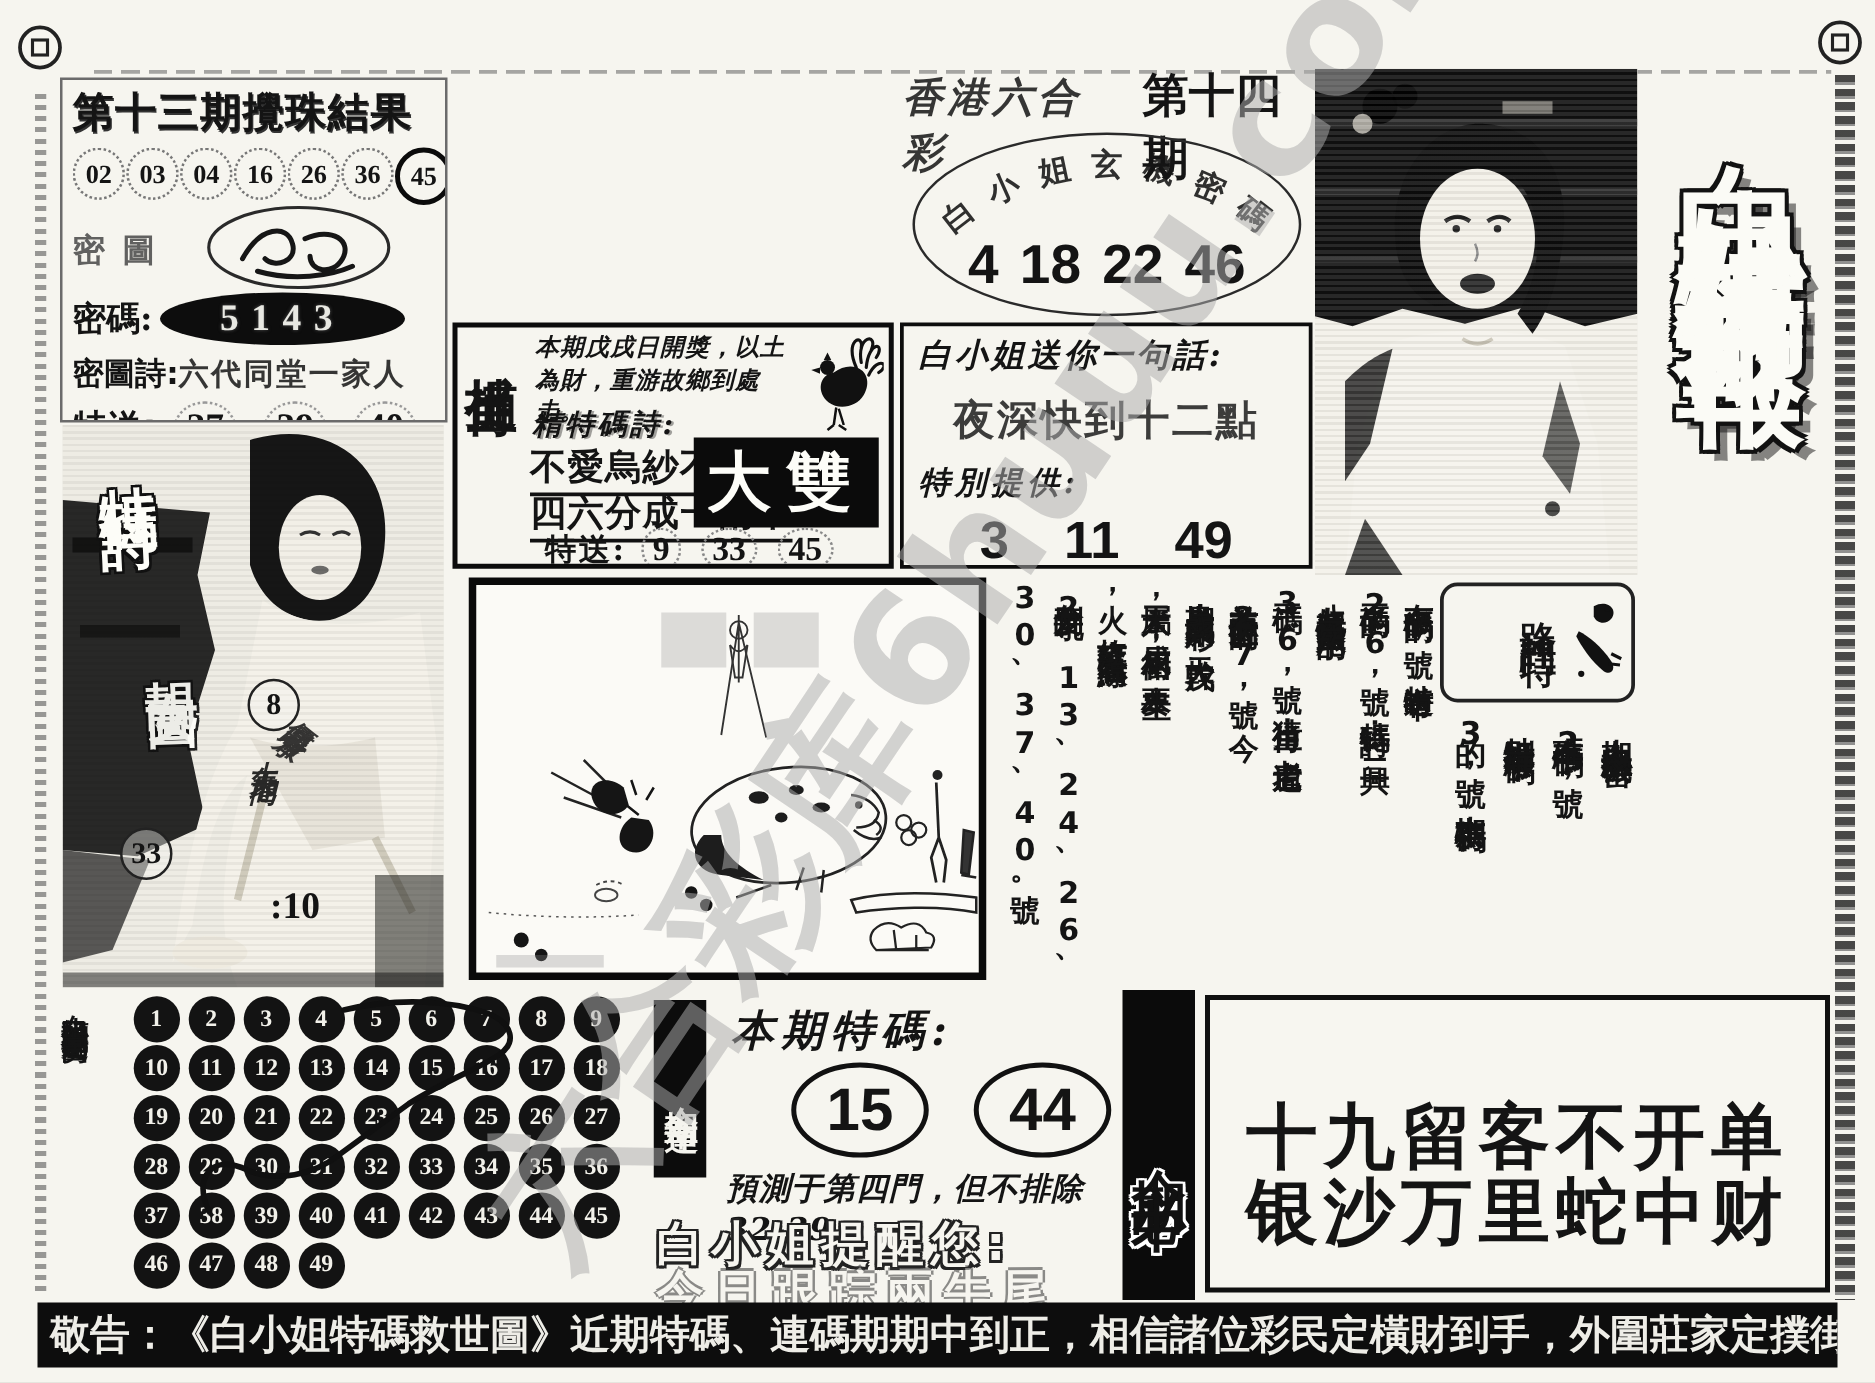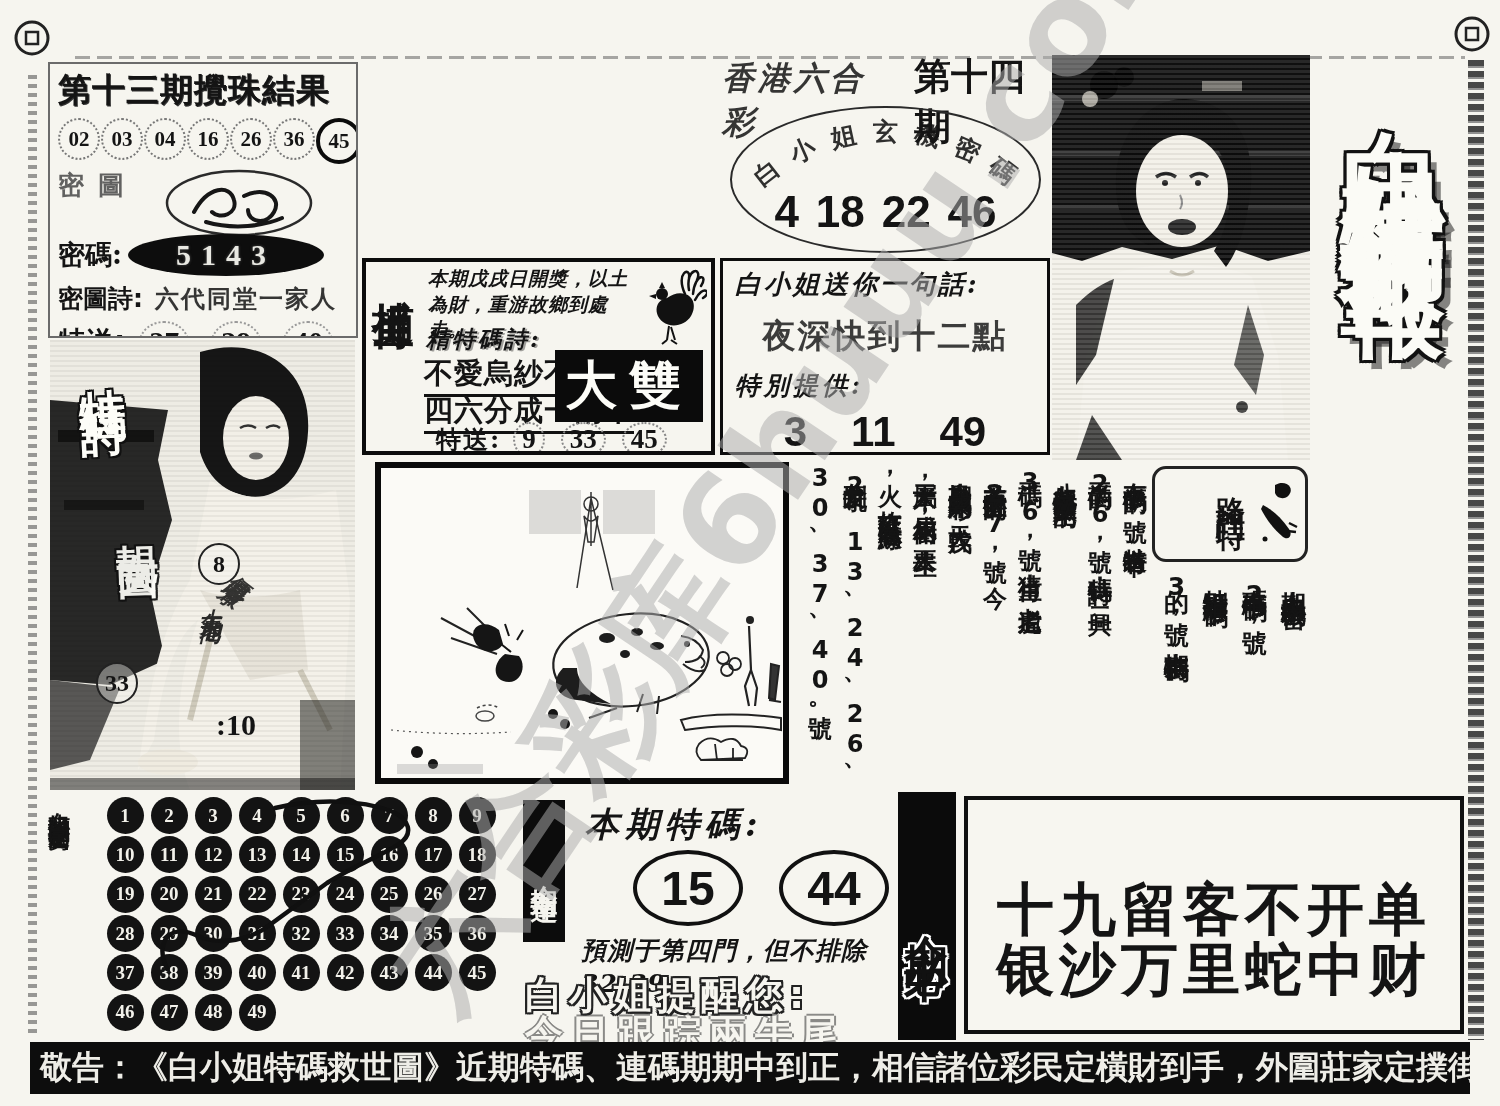--- a/index.html
+++ b/index.html
@@ -25,29 +25,29 @@
   
   .results-box{left:48px;top:62px;width:310px;height:276px;border:2px solid #6b6b6b;
     padding:4px 8px;box-sizing:border-box;overflow:hidden;}
   .results-title{font-size:33px;font-weight:900;letter-spacing:1px;margin:0;
     font-family:"DejaVu Serif",serif;text-shadow:1px 1px 0 #333;}
   .results-balls{display:flex;gap:1px;margin-top:5px;}
   .results-balls .r-ball{width:38px;height:38px;border-radius:50%;border:2px dotted #777;
     display:flex;align-items:center;justify-content:center;flex:none;
     font:700 21px "Liberation Serif",serif;}
   .results-balls .r-ball:last-child{border:4px solid #0b0b0b;font-weight:900;}
-  .mitu-row{display:flex;align-items:flex-start;margin-top:4px;height:64px;}
+  .mitu-row{display:flex;align-items:center;margin-top:4px;height:64px;}
   .mitu-label{font-size:26px;font-weight:700;letter-spacing:14px;color:#3d3d3d;
     filter:blur(.6px);opacity:.8;}
   .code-row{display:flex;align-items:center;gap:6px;margin-top:2px;}
   .code-label{font-size:27px;font-weight:900;font-family:"DejaVu Serif",serif;}
   .code-pill{background:#0d0d0d;color:#e8e8e2;border-radius:50%;width:196px;height:42px;
     display:flex;align-items:center;justify-content:center;font:700 30px "Liberation Serif",serif;
     letter-spacing:10px;text-shadow:0 0 3px #555;}
-  .poem-row{margin-top:6px;display:flex;align-items:baseline;gap:12px;}
+  .poem-row{margin-top:6px;display:flex;align-items:baseline;gap:0;}
   .poem-label{font-size:25px;font-weight:900;}
   .poem-value{font-size:24px;font-weight:600;font-family:"DejaVu Serif",serif;
     letter-spacing:2px;opacity:.85;}
   .bonus-row{margin-top:6px;display:flex;align-items:center;gap:14px;}
   .bonus-label{font-size:28px;font-weight:900;}
   .bonus-nums{display:flex;gap:22px;}
   .bonus-nums span{font:700 30px "Liberation Serif",serif;border:2px dotted #999;
     border-radius:50%;padding:2px 8px;}
 
   

